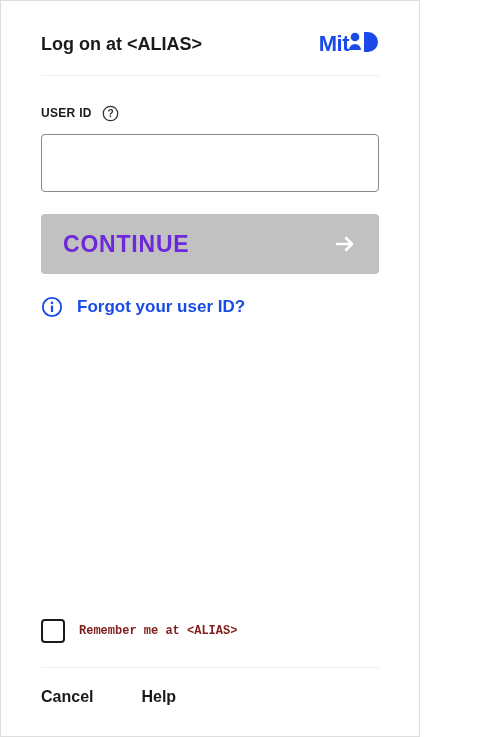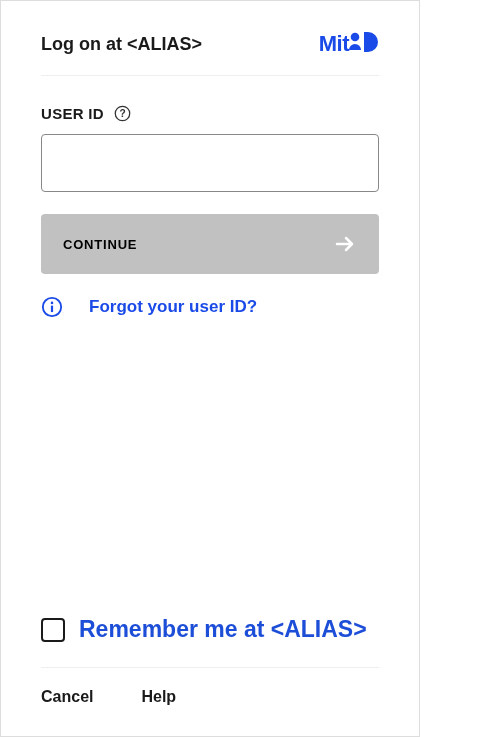--- a/index.html
+++ b/index.html
@@ -49,21 +49,21 @@
     .field-section {
       margin-top: 28px;
     }
     .field-label-row {
       display: flex;
       align-items: center;
       gap: 10px;
       margin-bottom: 12px;
     }
     .field-label {
-      font-size: 15px;
+      font-size: 12px;
       font-weight: 700;
       color: #1a1a1a;
       letter-spacing: 0.3px;
     }
     .help-icon {
       width: 18px;
       height: 18px;
       display: flex;
       align-items: center;
       justify-content: center;
@@ -84,34 +84,34 @@
       background: #c1c1c1;
       border: none;
       border-radius: 4px;
       display: flex;
       align-items: center;
       justify-content: space-between;
       padding: 0 22px;
       cursor: pointer;
     }
     .continue-label {
-      font-size: 13px;
-      font-weight: 700;
-      color: #000000;
+      font-size: 23px;
+      font-weight: 700;
+      color: #6d28d9;
       letter-spacing: 0.8px;
     }
     .arrow-icon {
       display: flex;
       align-items: center;
     }
     .forgot-row {
       margin-top: 22px;
       display: flex;
       align-items: center;
-      gap: 26px;
+      gap: 14px;
     }
     .info-icon {
       width: 22px;
       height: 22px;
       display: flex;
       align-items: center;
       justify-content: center;
     }
     .forgot-link {
       font-size: 17px;
@@ -132,23 +132,24 @@
     }
     .checkbox {
       width: 24px;
       height: 24px;
       border: 2.5px solid #1a1a1a;
       border-radius: 4px;
       background: #fff;
       cursor: pointer;
     }
     .remember-label {
-      font-size: 23px;
+      font-size: 12px;
       font-weight: 600;
-      color: #1d4ed8;
+      color: #7f1d1d;
+      font-family: Liberation Mono, monospace;
     }
     .footer {
       margin-top: 20px;
       display: flex;
       gap: 48px;
     }
     .footer-link {
       font-size: 16px;
       font-weight: 600;
       color: #1a1a1a;

